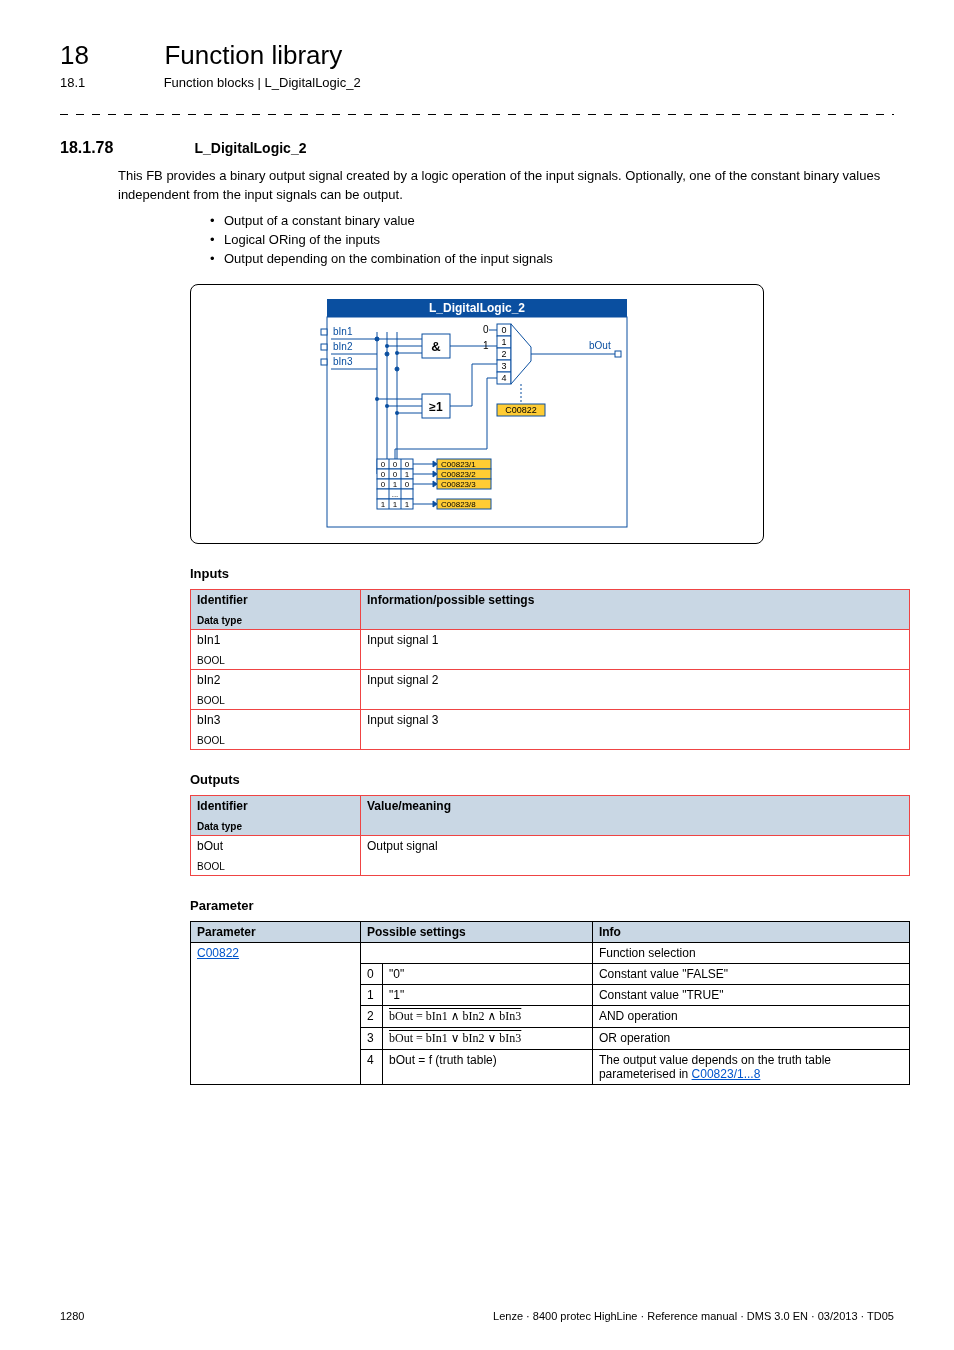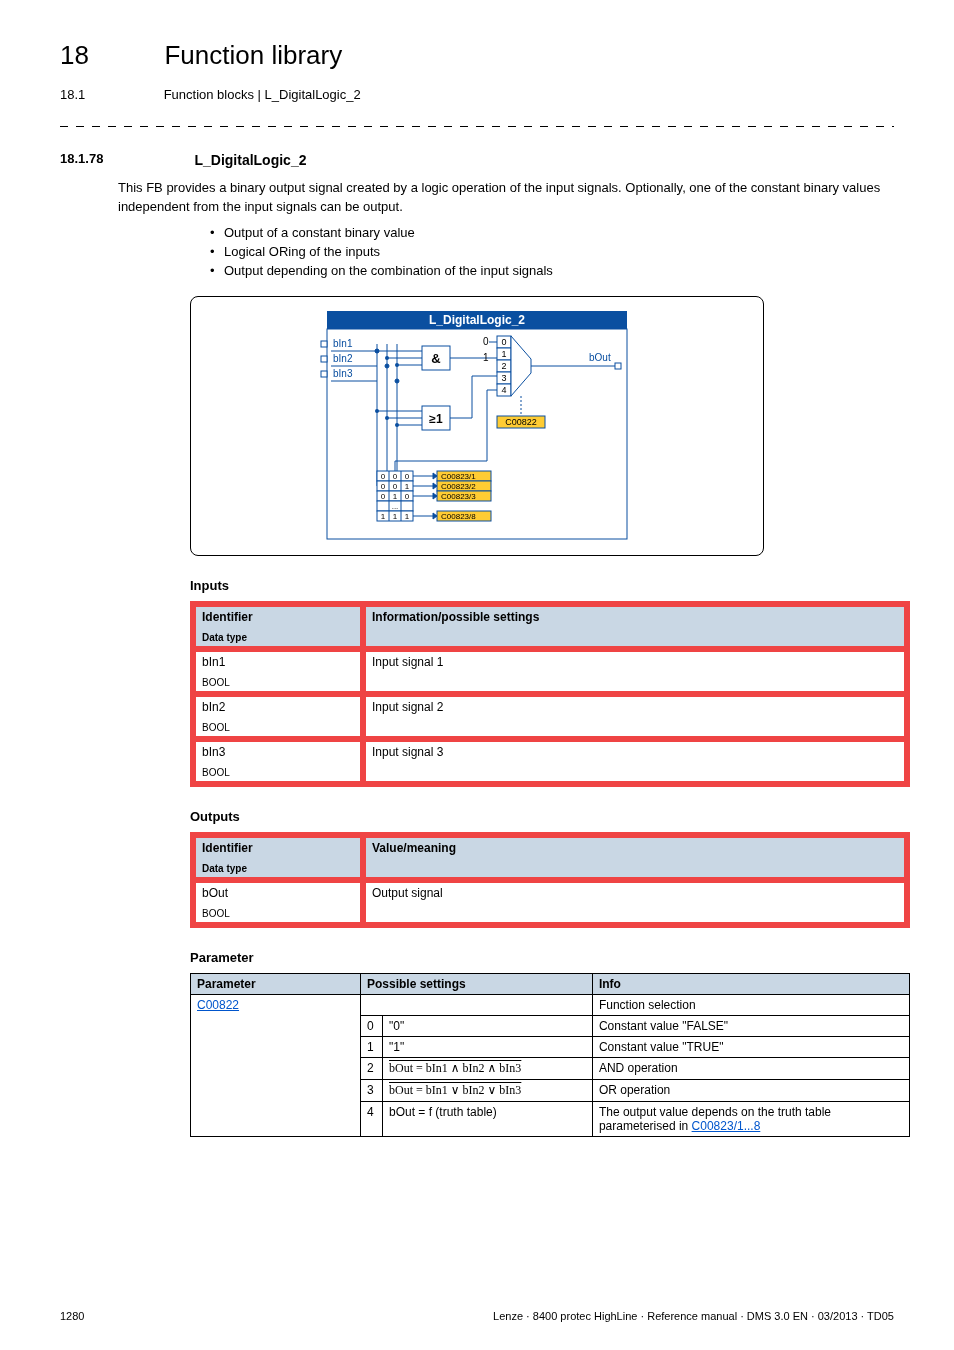--- a/index.html
+++ b/index.html
@@ -7,30 +7,30 @@
     font-family: "Segoe UI", "Helvetica Neue", Arial, sans-serif;
     width: 954px;
     height: 1350px;
     background: #fff;
     color: #000;
     position: relative;
     padding: 40px 60px 40px 60px;
   }
   .header-num { font-size: 26px; font-weight: 400; display: inline-block; width: 100px; }
   .header-title { font-size: 26px; font-weight: 400; }
-  .subhead-row { font-size: 13px; margin-top: 16px; }
+  .subhead-row { font-size: 13px; margin-top: 4px; }
   .subhead-num { display: inline-block; width: 100px; }
   .dashline {
     margin: 24px 0 24px 0;
     border: none;
     height: 1px;
     background-image: repeating-linear-gradient(to right, #000 0 8px, transparent 8px 16px);
   }
   .sec-row { margin-top: 8px; }
-  .sec-num { font-weight: bold; font-size: 13px; display: inline-block; width: 130px; vertical-align: top; }
+  .sec-num { font-weight: bold; font-size: 16px; display: inline-block; width: 130px; vertical-align: top; }
   .sec-title { font-weight: bold; font-size: 14px; }
   .body-text { margin-left: 58px; font-size: 13px; margin-top: 10px; line-height: 1.45; }
   .bullets { margin-left: 150px; margin-top: 8px; font-size: 13px; }
   .bullets li { list-style: none; position: relative; padding-left: 14px; margin: 4px 0; }
   .bullets li::before { content: "•"; position: absolute; left: 0; }
   .diagram-wrap {
     margin: 18px 130px 0 130px;
     border: 1px solid #000;
     border-radius: 8px;
     padding: 14px;
@@ -38,21 +38,21 @@
     justify-content: center;
   }
   .h4 { font-weight: bold; font-size: 13px; margin-left: 130px; margin-top: 22px; margin-bottom: 8px; }
   table.data {
     margin-left: 130px;
     width: 720px;
     border-collapse: collapse;
     font-size: 12px;
   }
   table.data th, table.data td {
-    border: 6px solid #ef4444;
+    border: 1px solid #ef4444;
     padding: 3px 6px;
     text-align: left;
     vertical-align: top;
   }
   table.data th { background: #c9d7e4; font-weight: bold; }
   table.data .idcol { width: 170px; }
   .dtype { display: block; font-size: 10px; margin-top: 8px; }
   table.param { margin-left: 130px; width: 720px; border-collapse: collapse; font-size: 12px; }
   table.param th, table.param td { border: 1px solid #000; padding: 3px 6px; text-align: left; vertical-align: top; }
   table.param th { background: #c9d7e4; font-weight: bold; }

